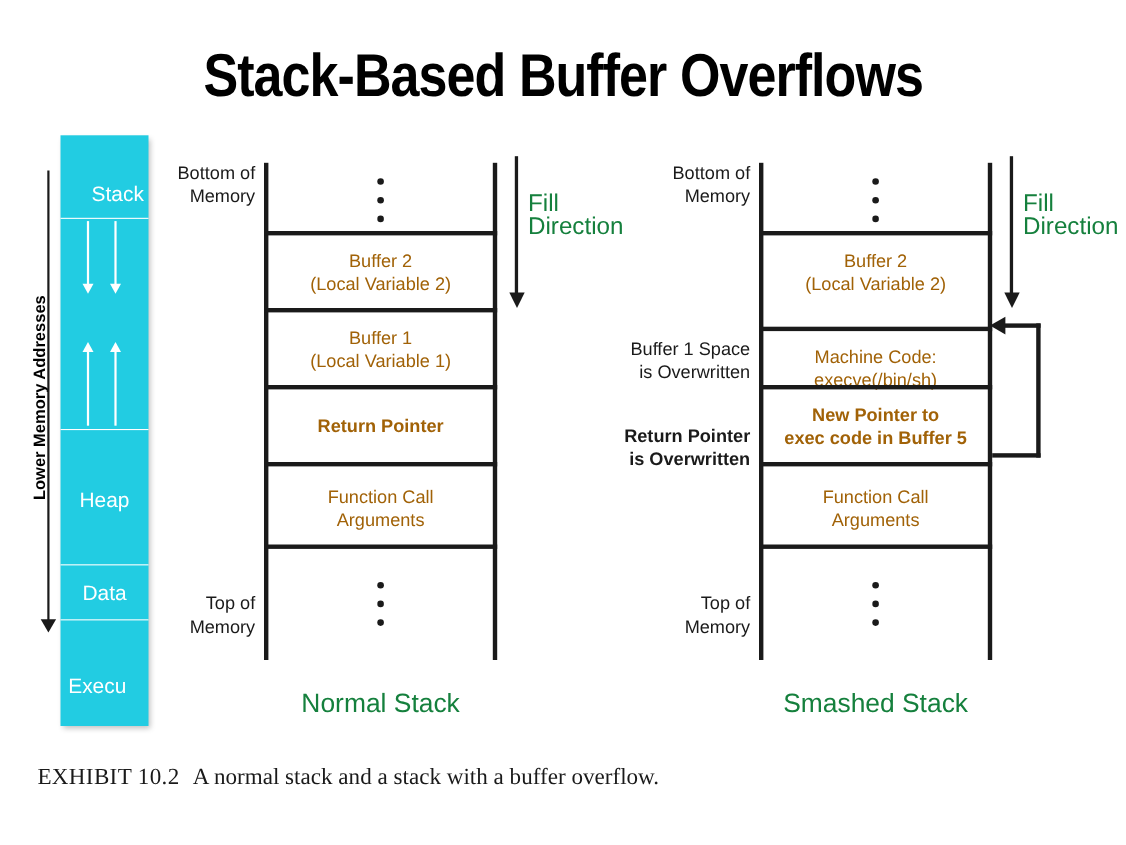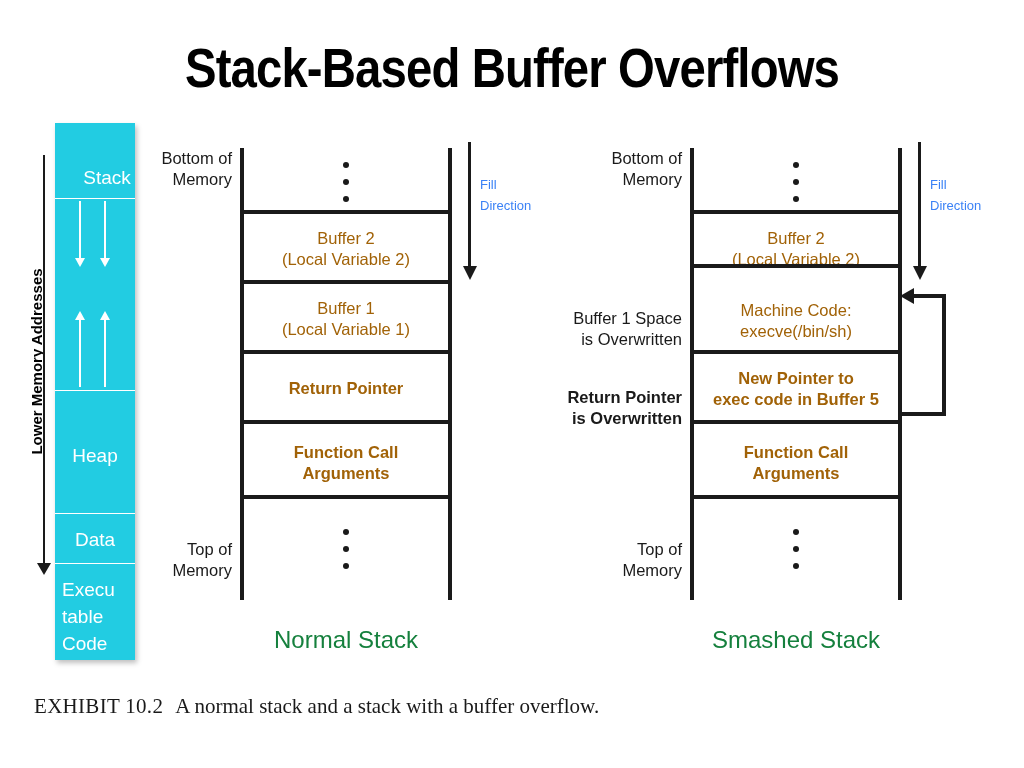--- a/index.html
+++ b/index.html
@@ -55,21 +55,21 @@
     text-align: center;
     font-family: "Liberation Sans", sans-serif;
   }
   .memseg.divider-top { border-top: 1.5px solid #ffffff; }
 
   .seg-stack  { top: 0;    height: 75px;  padding-top: 42px; margin-left: 12px; }
   .seg-arrows { top: 75px; height: 192px; }
   .seg-heap   { top: 267px; height: 123px; padding-top: 52px; }
   .seg-data   { top: 390px; height: 50px;  padding-top: 13px; }
   .seg-exec   { top: 440px; height: 97px;  padding-top: 12px; text-align: left; padding-left: 7px; }
-  .seg-exec .ln { display: block; line-height: 27px; }
+  .seg-exec .ln { display: block; line-height: 27px; margin-top: 35px; }
 
   
   .warrow { position: absolute; width: 2px; background: #ffffff; }
   .warrow .head {
     position: absolute;
     left: -4px;
     width: 0; height: 0;
     border-left: 5px solid transparent;
     border-right: 5px solid transparent;
   }
@@ -135,21 +135,21 @@
     box-sizing: border-box;
     text-align: center;
     font-size: 16.5px;
     line-height: 21px;
     font-family: "Liberation Sans", sans-serif;
     color: #a16207;
   }
   .srow .line { display: block; }
   .srow.bold { font-weight: bold; }
   .srow.rule-top    { border-top: 4px solid #1a1a1a; }
-  .srow.rule-bottom { border-bottom: 4px solid #1a1a1a; font-weight: bold; }
+  .srow.rule-bottom { border-bottom: 4px solid #1a1a1a; }
 
   
   .vdots {
     position: absolute;
     left: 0; width: 212px;
     text-align: center;
   }
   .vdots i {
     display: block;
     width: 6px; height: 6px;
@@ -193,23 +193,23 @@
     position: absolute;
     left: -5px; top: 124px;
     width: 0; height: 0;
     border-left: 7px solid transparent;
     border-right: 7px solid transparent;
     border-top: 14px solid #1a1a1a;
   }
   .filldir .txt {
     position: absolute;
     left: 12px; top: 32px;
-    font-size: 13px;
+    font-size: 22px;
     line-height: 21px;
-    color: #3b82f6;
+    color: #15803d;
     white-space: nowrap;
     font-family: "Liberation Sans", sans-serif;
   }
   .filldir .txt .line { display: block; }
 
   
   .hook { position: absolute; }
   .hook .seg { position: absolute; background: #1a1a1a; }
   .hook .h-top    { left: 10px; top: 0;   width: 34px; height: 4px; }
   .hook .h-right  { left: 40px; top: 0;   width: 4px;  height: 122px; }
@@ -350,21 +350,21 @@
       <i></i>
       <i></i>
       <i></i>
     </div>
 
   <div class="srow rule-top" style="top:62px; height:70px; padding-top:14px;">
     <span class="line">Buffer 2</span>
     <span class="line">(Local Variable 2)</span>
   </div>
 
-  <div class="srow rule-top" style="top:116px; height:70px; padding-top:32px;">
+  <div class="srow rule-top" style="top:149px; height:70px; padding-top:14px;">
     <span class="line">Machine Code:</span>
     <span class="line">execve(/bin/sh)</span>
   </div>
 
   <div class="srow rule-top bold" style="top:202px; height:70px; padding-top:14px;">
     <span class="line">New Pointer to</span>
     <span class="line">exec code in Buffer 5</span>
   </div>
 
   <div class="srow rule-top rule-bottom" style="top:272px; height:79px; padding-top:18px;">

